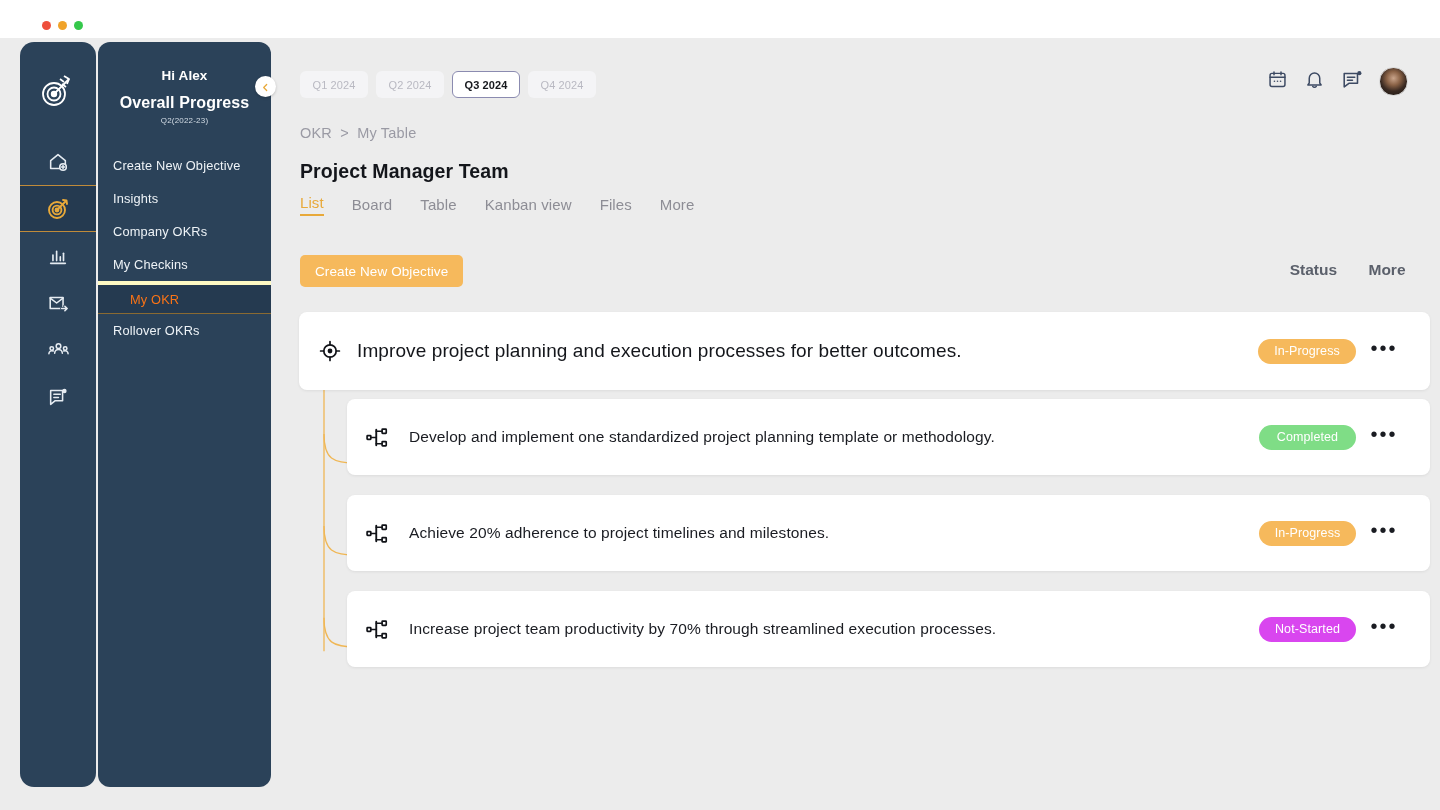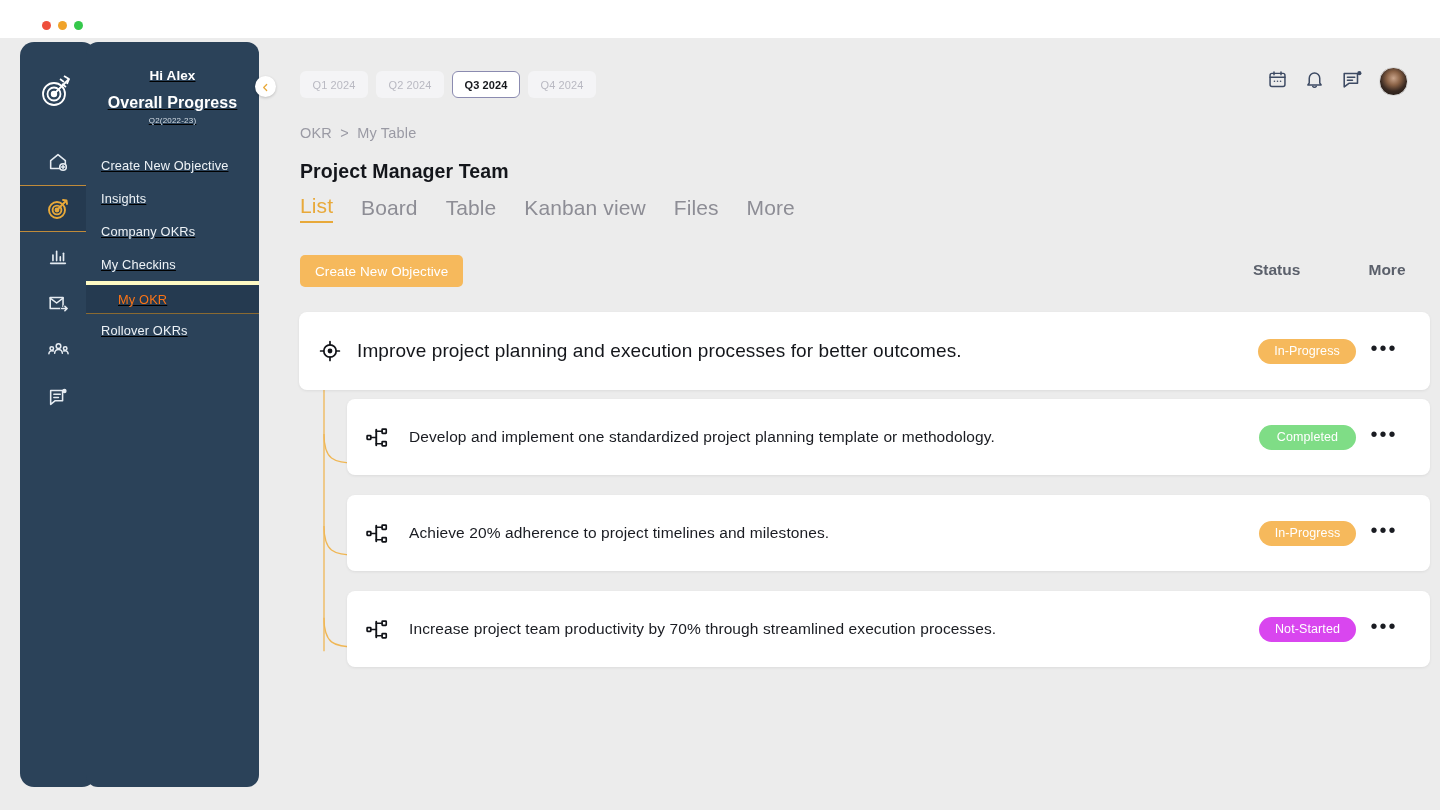--- a/index.html
+++ b/index.html
@@ -73,28 +73,27 @@
     background: #253a50;
     border-top: 1px solid #c08b3a;
     border-bottom: 1px solid #c08b3a;
     color: #e8a93a;
   }
   .rail-item svg { display: block; }
 
   
   .side-panel {
     position: absolute;
-    left: 86px;
+    left: 98px;
     top: 42px;
     width: 173px;
     height: 745px;
     background: #2b4259;
     border-radius: 12px;
     overflow: hidden;
-    text-decoration: underline;
   }
   .side-header {
     padding-top: 26px;
     text-align: center;
     color: #ffffff;
   }
   .side-greeting {
     font-size: 13.5px;
     font-weight: bold;
     letter-spacing: .1px;
@@ -229,21 +228,21 @@
   
   .view-tabs {
     position: absolute;
     left: 17px;
     top: 152px;
     display: flex;
     gap: 28px;
     align-items: flex-end;
   }
   .vtab {
-    font-size: 21px;
+    font-size: 15px;
     color: #8d8d95;
     cursor: pointer;
     padding-bottom: 3px;
     letter-spacing: .1px;
   }
   .vtab.active {
     color: #e8a93a;
     border-bottom: 2px solid #e8a93a;
   }
 
@@ -267,21 +266,21 @@
     position: absolute;
     right: 29px;
     top: 219px;
     display: flex;
     align-items: center;
     gap: 26px;
     font-size: 15.5px;
     font-weight: bold;
     color: #5b606b;
   }
-  .col-headers .ch-status { width: 84px; text-align: left; }
+  .col-headers .ch-status { width: 84px; text-align: right; }
   .col-headers .ch-more   { width: 48px; text-align: center; }
 
   
   .okr-list {
     position: absolute;
     left: 16px;
     top: 270px;
     width: 1131px;
   }
 

